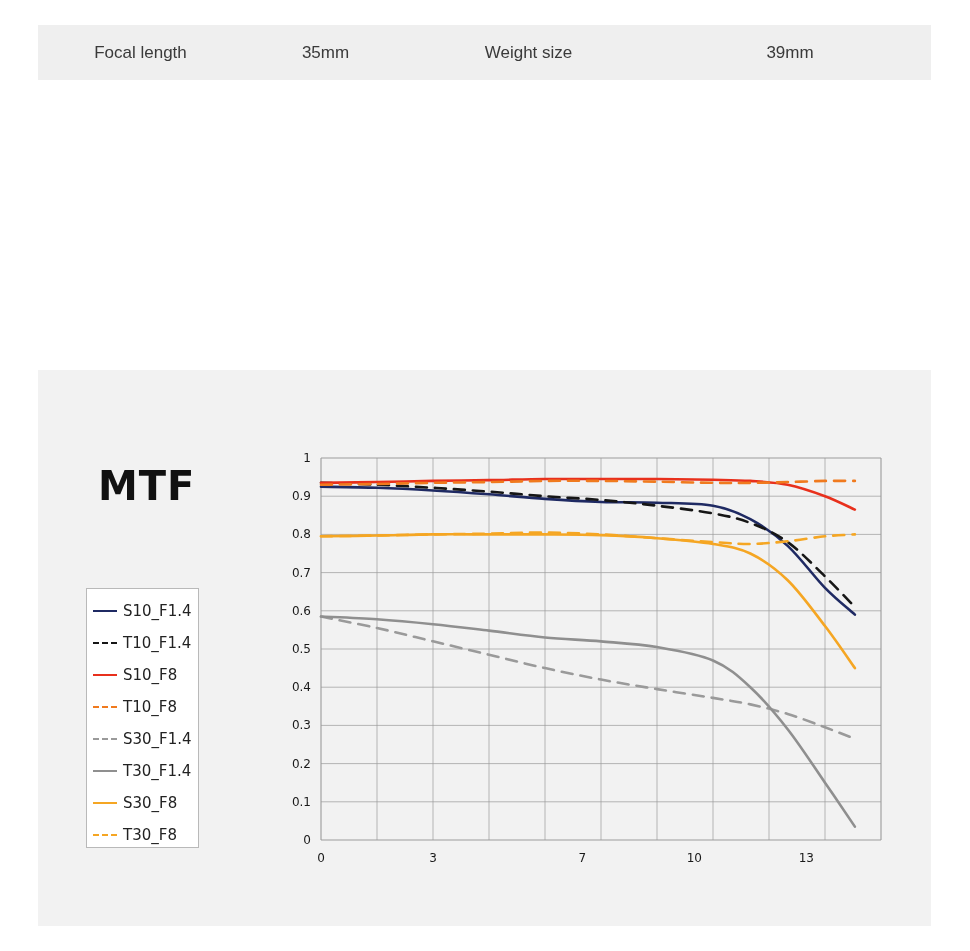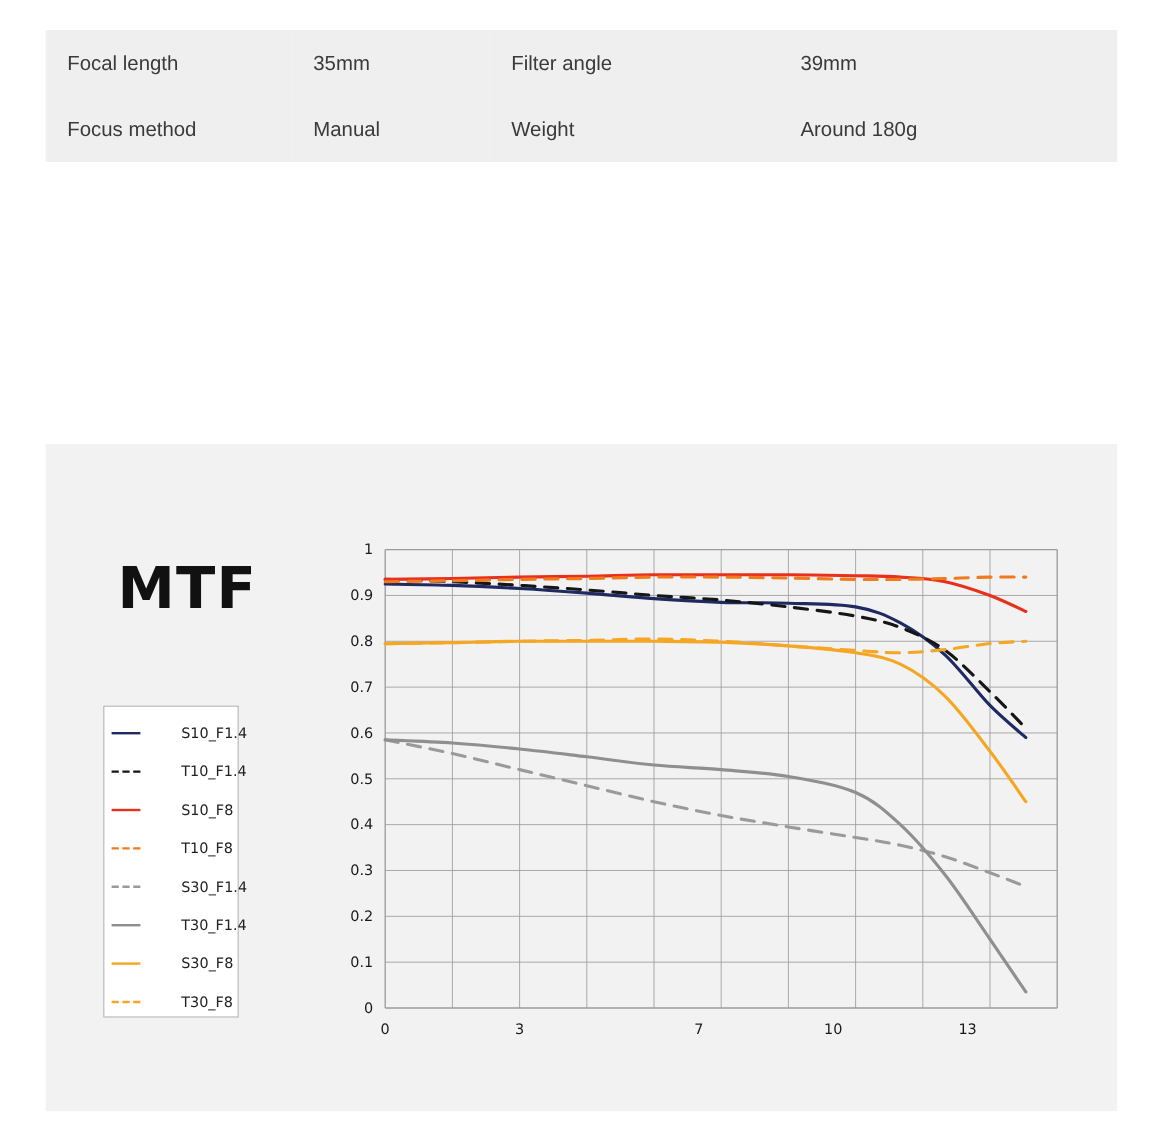--- a/index.html
+++ b/index.html
@@ -8,20 +8,21 @@
     padding: 0;
     background: #ffffff;
     font-family: "Liberation Sans", sans-serif;
   }
   #page {
     width: 970px;
     height: 951px;
     position: relative;
     background: #ffffff;
     overflow: hidden;
+    text-align: center;
   }
 
   
   .spec-table {
     position: absolute;
     left: 38px;
     top: 25px;
     width: 893px;
     border-collapse: collapse;
     table-layout: fixed;
@@ -51,21 +52,21 @@
     left: 38px;
     top: 370px;
     width: 893px;
     height: 556px;
     background: #f2f2f2;
   }
   .mtf-title {
     position: absolute;
     left: 60px;
     top: 93px;
-    font-size: 48px;
+    font-size: 40px;
     font-weight: bold;
     color: #111111;
     letter-spacing: 1px;
     font-family: "DejaVu Sans", sans-serif;
   }
 
   
   .legend {
     position: absolute;
     left: 48px;
@@ -84,25 +85,24 @@
   }
   .legend-swatch {
     width: 24px;
     height: 0;
     border-top-width: 2.5px;
     border-top-style: solid;
     margin-right: 6px;
     flex: 0 0 auto;
   }
   .legend-label {
-    font-size: 12px;
+    font-size: 15px;
     color: #222;
     font-family: "DejaVu Sans", sans-serif;
     white-space: nowrap;
-    margin-left: 28px;
   }
 
   .plot-wrap {
     position: absolute;
     left: 215px;
     top: 70px;
     width: 650px;
     height: 450px;
   }
   .plot-svg { display: block; }
@@ -110,28 +110,22 @@
 </head>
 <body>
 
 <div id="page">
 
   <table class="spec-table">
     <tbody>
       <tr class="shaded">
         <td class="col-a">Focal length</td>
         <td class="col-b">35mm</td>
-        <td class="col-c">Filter angle</td>
+        <td class="col-c">Weight size</td>
         <td class="col-d">39mm</td>
-      </tr>
-      <tr class="shaded">
-        <td class="col-a">Focus method</td>
-        <td class="col-b">Manual</td>
-        <td class="col-c">Weight</td>
-        <td class="col-d">Around 180g</td>
       </tr>
     </tbody>
   </table>
 
   <div class="mtf-panel">
     <div class="mtf-title">MTF</div>
 
     <div class="legend" id="legend">
         <div class="legend-row">
           <span class="legend-swatch" style="border-top-color: rgb(31, 42, 99); border-top-style: solid;"></span>

